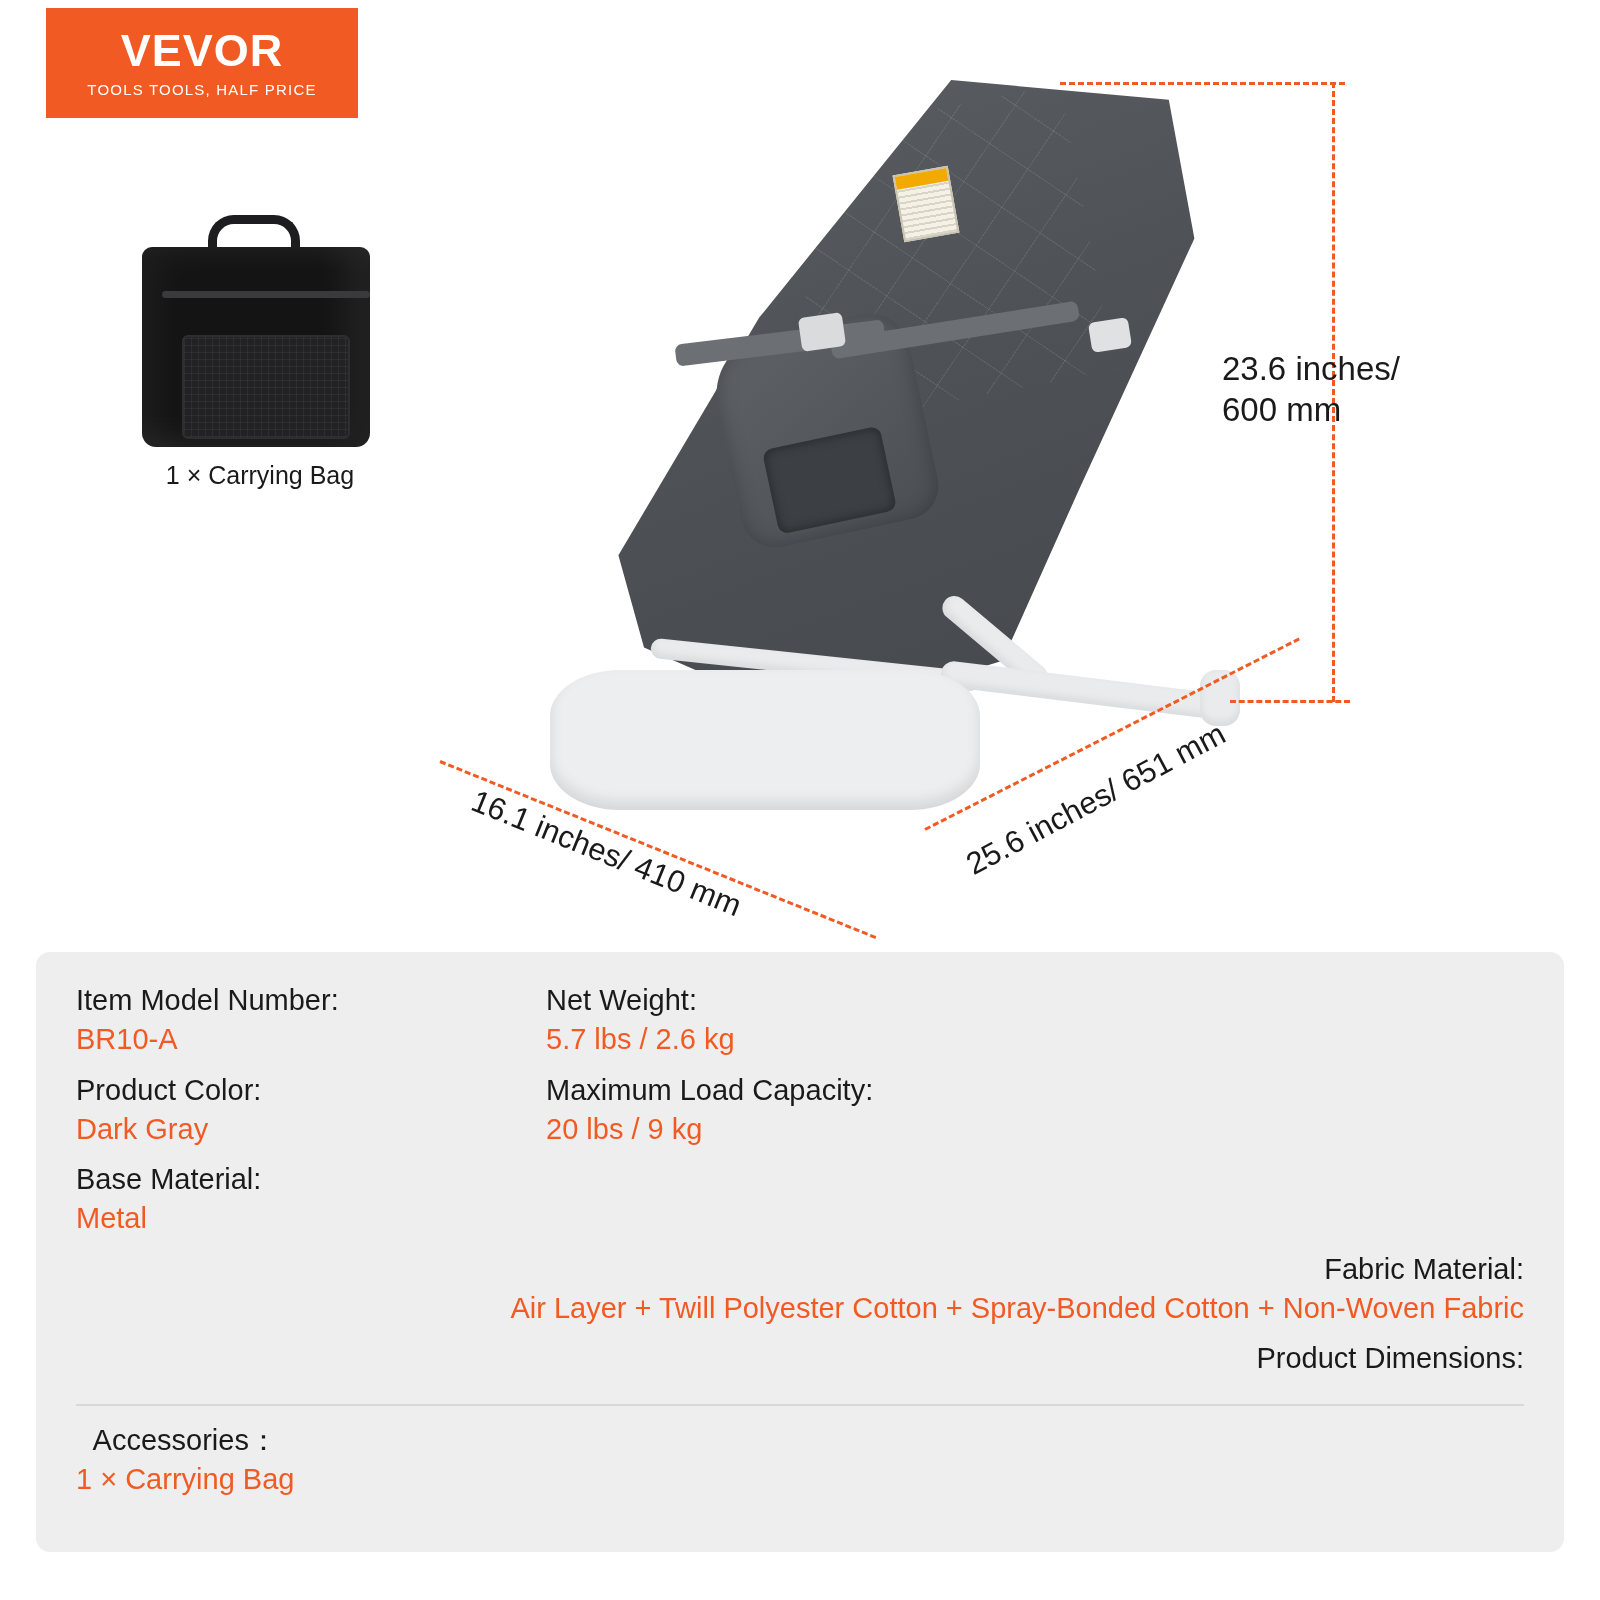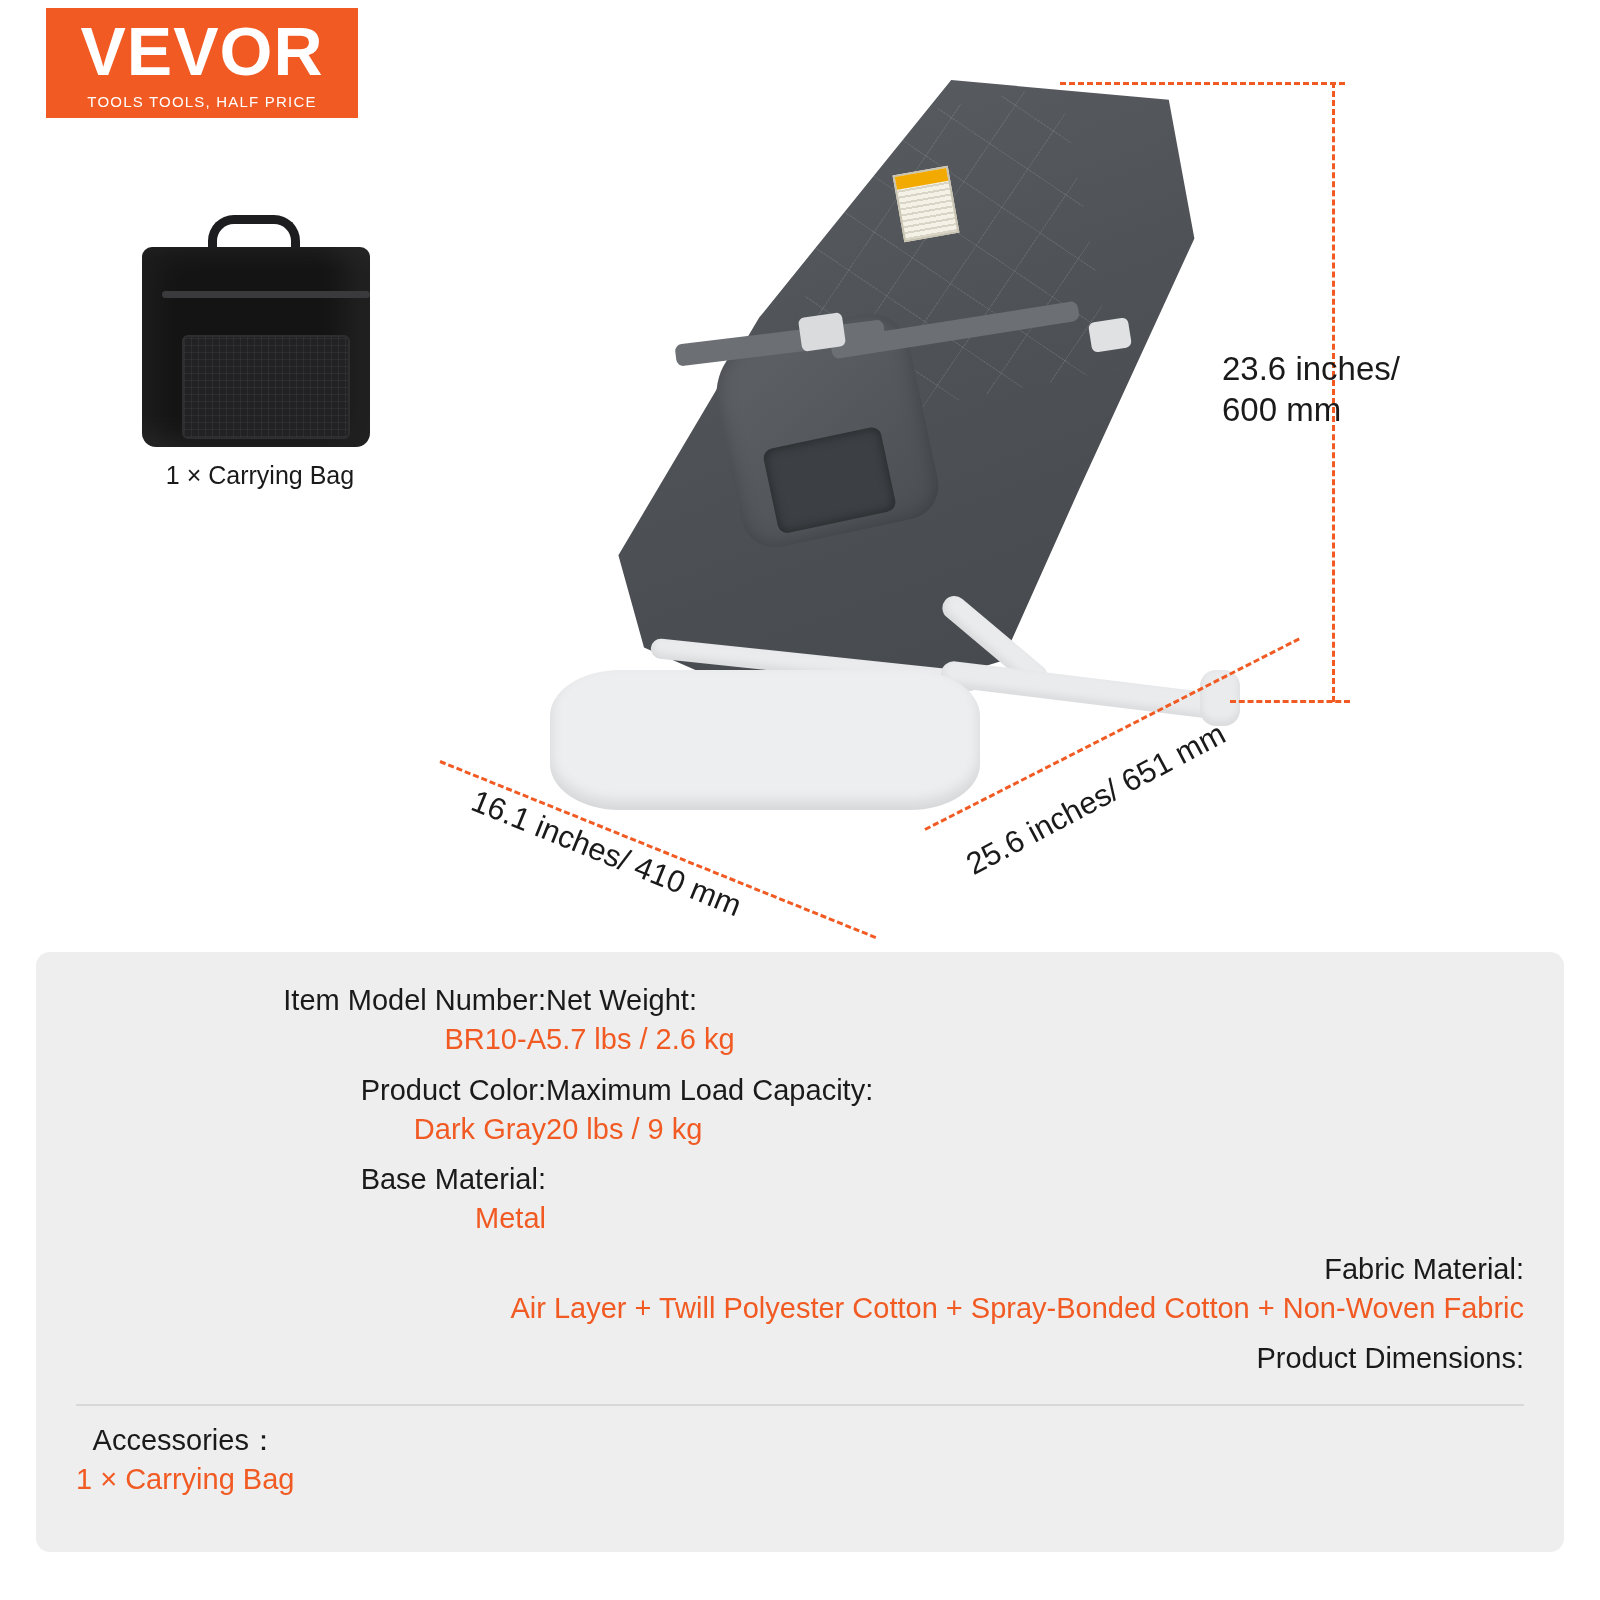--- a/index.html
+++ b/index.html
@@ -16,21 +16,21 @@
   .logo-box {
     position: absolute;
     left: 46px; top: 8px;
     width: 312px; height: 110px;
     background: #F15A22;
     display: flex; flex-direction: column;
     align-items: center; justify-content: center;
   }
   .logo-word {
     color: #ffffff;
-    font-size: 68px;
+    font-size: 45px;
     font-weight: bold;
     letter-spacing: 1px;
     line-height: 1;
     font-family: "Liberation Sans", sans-serif;
   }
   .logo-tag {
     color: #ffffff;
     font-size: 15px;
     letter-spacing: 1.2px;
     margin-top: 8px;
@@ -219,21 +219,21 @@
     background: #eeeeee;
     border-radius: 14px;
     padding: 30px 40px 24px 40px;
   }
   .spec-cols {
     position: relative;
     display: flex;
     gap: 0px;
   }
   .col { position: relative; }
-  .col-a { width: 470px; text-align: right; }
+  .col-a { width: 470px; }
   .col-b { width: 540px; }
   .col-c { width: 440px; }
 
   .spec-key {
     font-size: 29px;
     color: #1a1a1a;
     margin-top: 14px;
     line-height: 1.25;
   }
   .spec-val {

